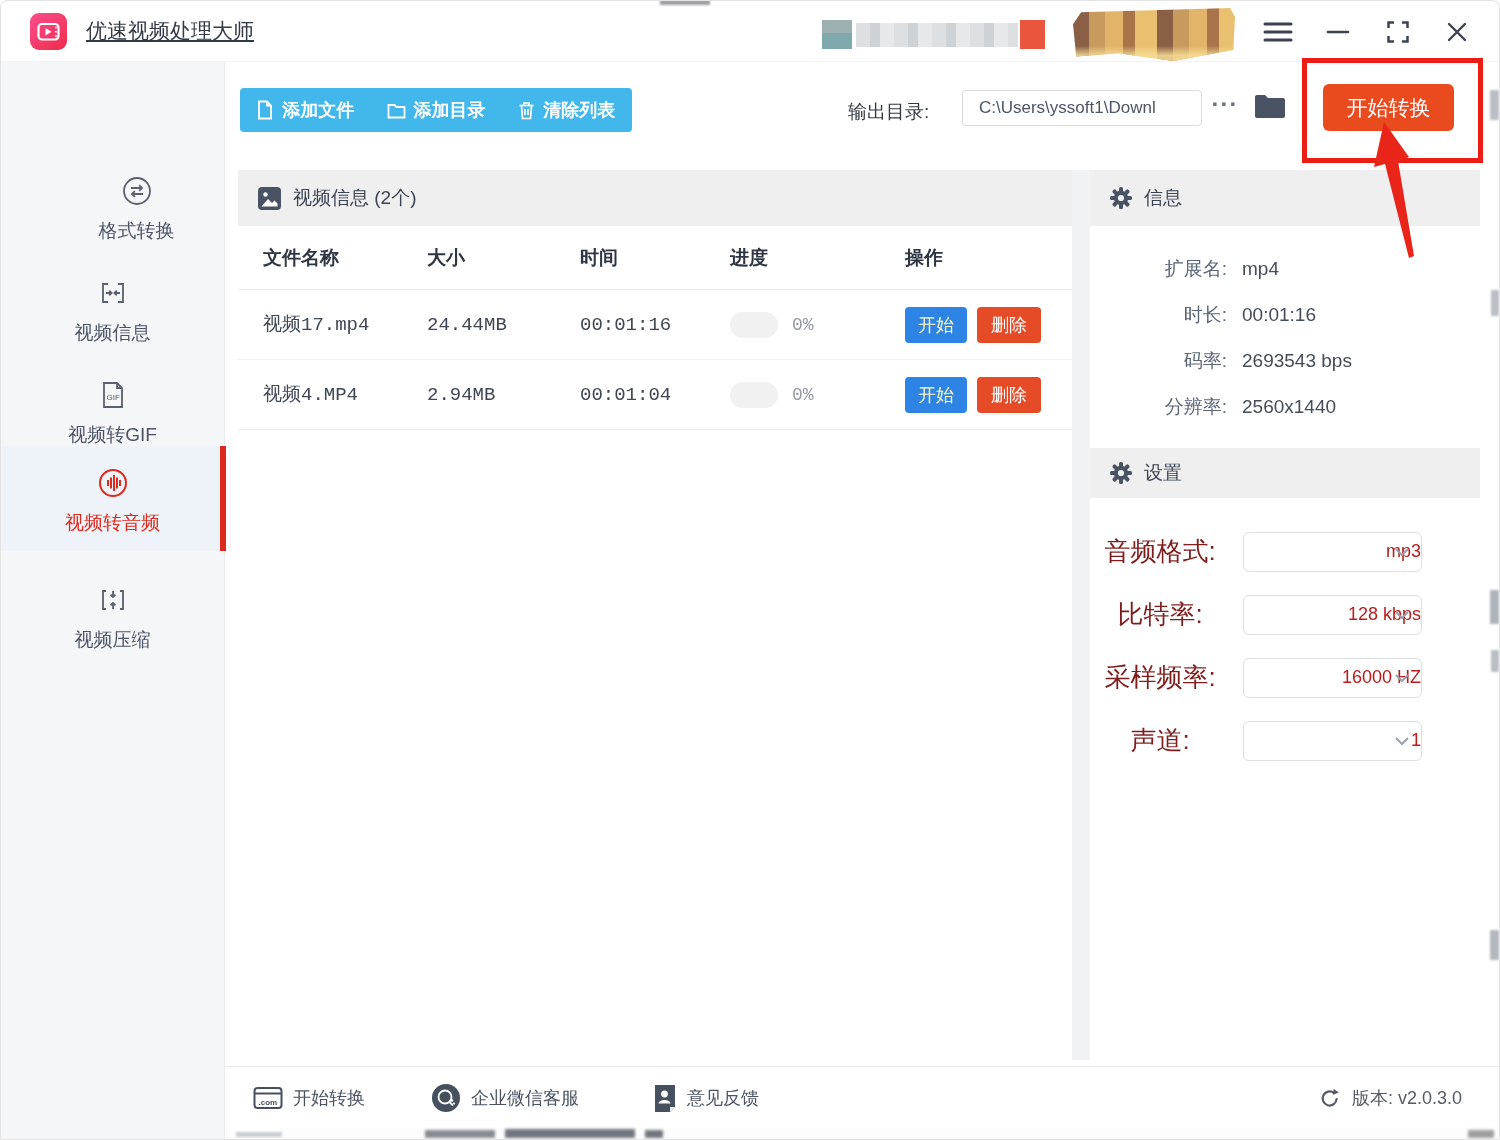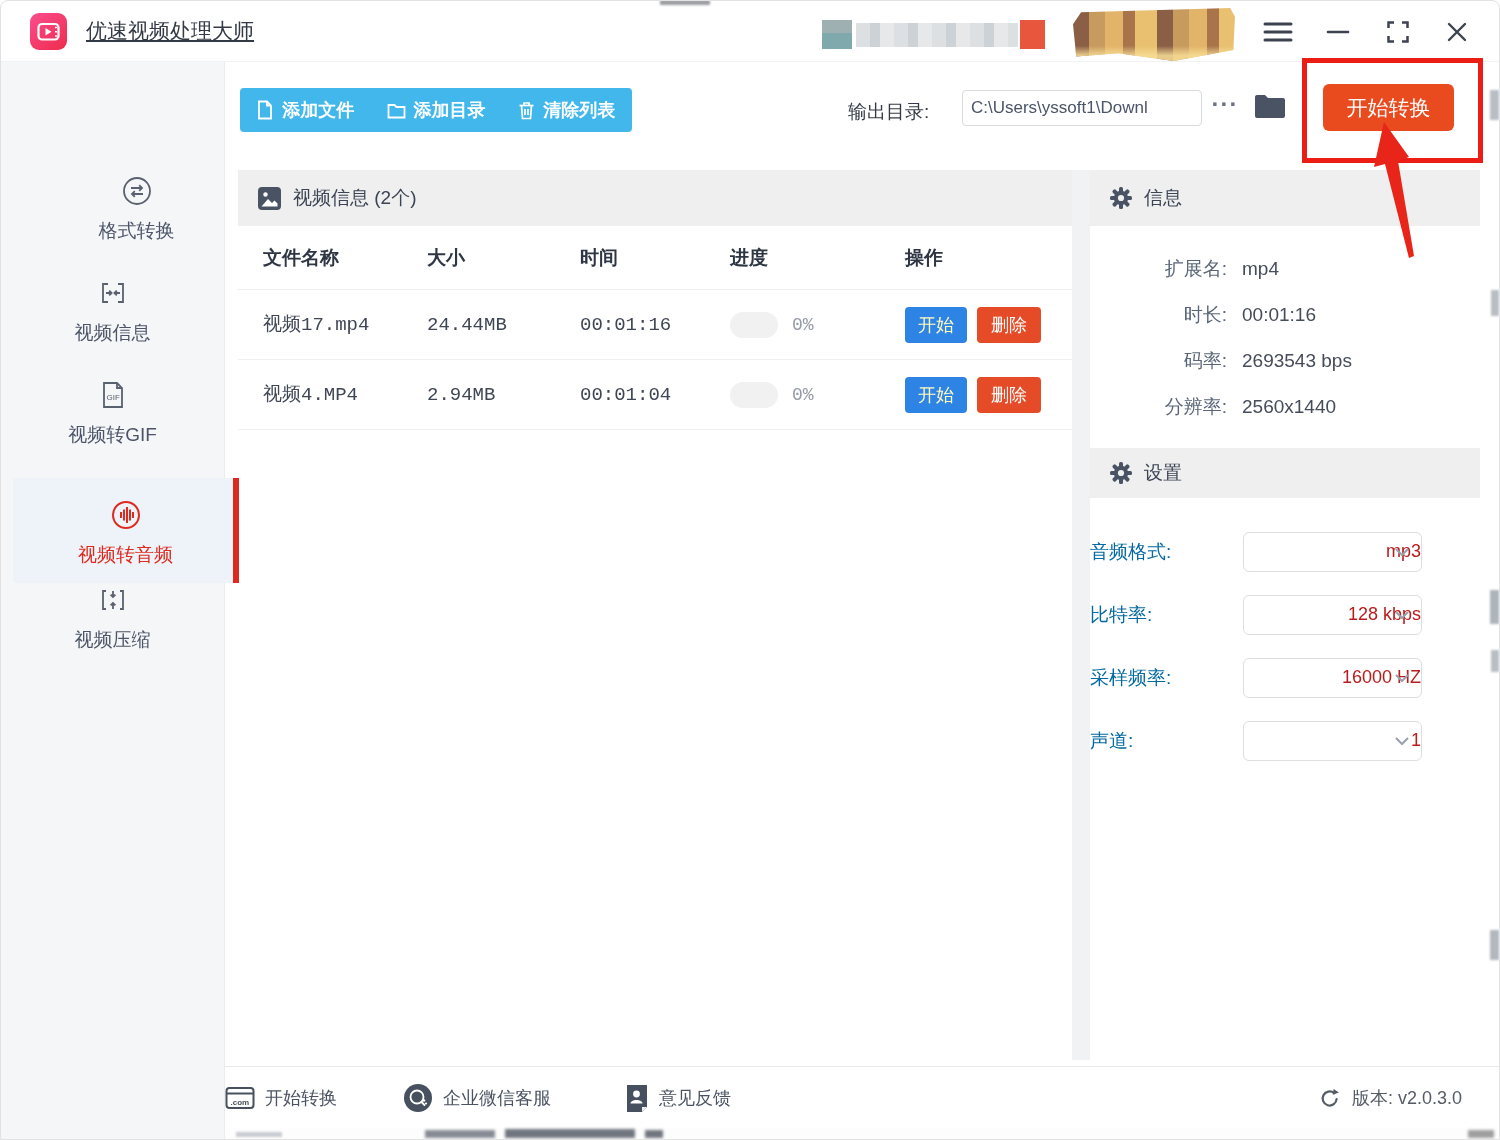--- a/index.html
+++ b/index.html
@@ -28,27 +28,27 @@
 
   .win-btn { position:absolute; top:14px; width:40px; height:36px; display:flex; align-items:center; justify-content:center; cursor:pointer; }
 
   
   .sidebar { position:absolute; left:0; top:62px; width:225px; height:1078px; background:#f5f6f8; border-right:1px solid #ececee; z-index:4; }
   .side-item { position:absolute; left:0; width:225px; text-align:center; color:#4c5568; cursor:pointer; }
   .side-item .ico { display:block; margin:0 auto 10px auto; }
   .side-item .lbl { font-size:19px; display:block; }
   .side-item.active { background:#eef3f9; color:#dd2a1e; height:105px; padding-top:20px; }
   .side-item.active::after { content:""; position:absolute; right:-1px; top:0; width:6px; height:100%; background:#dd2a1e; }
-  .si-1 { top:112px;padding-left:48px; } .si-2 { top:214px; } .si-3 { top:316px; } .si-4 { top:416px;margin-left:13px; } .si-5 { top:521px; }
+  .si-1 { top:112px;padding-left:48px; } .si-2 { top:214px; } .si-3 { top:316px; } .si-4 { top:384px; } .si-5 { top:521px; }
 
   
   .blue-toolbar { position:absolute; left:240px; top:88px; width:392px; height:44px; background:#41b7ec; border-radius:4px; display:flex; align-items:center; z-index:6; }
   .tb-btn { flex:1; height:100%; display:flex; align-items:center; justify-content:center; gap:8px; color:#fff; font-size:18px; font-weight:bold; cursor:pointer; }
   .outdir-label { position:absolute; left:848px; top:94px; height:36px; line-height:36px; font-size:19px; color:#333a45; z-index:6; }
-  .outdir-input { position:absolute; left:962px; top:90px; width:240px; height:36px; border:1px solid #d8dadd; border-radius:4px; font-size:17px; color:#4a5568; padding:0 8px; background:#fff; font-family:inherit; z-index:6; }
+  .outdir-input { position:absolute; left:962px; top:90px; width:240px; height:36px; border:1px solid #d8dadd; border-radius:4px; font-size:17px; color:#4a5568; padding:0 16px; background:#fff; font-family:inherit; z-index:6; }
   .dots-btn { position:absolute; left:1210px; top:92px; width:30px; height:32px; text-align:center; line-height:24px; font-size:24px; letter-spacing:1px; color:#6b7482; font-weight:bold; cursor:pointer; z-index:6; }
   .folder-btn { position:absolute; left:1252px; top:90px; width:36px; height:34px; cursor:pointer; z-index:6; background:none; border:none; }
   .start-convert { position:absolute; left:1323px; top:84px; width:131px; height:47px; background:#e94a1e; border:none; border-radius:6px; color:#fff; font-size:21px; font-family:inherit; cursor:pointer; z-index:6; }
 
   
   .anno-rect { position:absolute; left:1302px; top:58px; width:181px; height:105px; border:5px solid #ec1d15; z-index:25; pointer-events:none; }
   .anno-arrow { position:absolute; left:1368px; top:118px; z-index:25; pointer-events:none; }
 
   
   .table-panel { position:absolute; left:238px; top:170px; width:834px; height:890px; background:#fff; z-index:3; }
@@ -71,28 +71,28 @@
 
   
   .right-panel { position:absolute; left:1090px; top:170px; width:390px; height:890px; background:#fff; z-index:3; }
   .info-rows { margin-top:20px; }
   .inf-row { display:flex; height:46px; align-items:center; font-size:19px; }
   .inf-label { width:137px; text-align:right; color:#5a6677; }
   .inf-val { margin-left:15px; color:#454c5a; }
   .panel-head2 { position:absolute; top:278px; left:0; width:100%; height:50px; background:#efefef; display:flex; align-items:center; padding-left:20px; gap:12px; font-size:19px; color:#3b4454; }
   .set-rows { position:absolute; top:350px; left:0; width:100%; }
   .set-row { position:relative; height:63px; display:flex; align-items:center; }
-  .set-label { width:140px; text-align:left; font-size:19px; color:#0369a1; }
+  .set-label { width:140px; text-align:center; font-size:26px; color:#7f1d1d; }
   .select-box { position:relative; margin-left:13px; width:179px; height:40px; border:1px solid #dcdee1; border-radius:6px; display:flex; align-items:center; padding-left:14px; font-size:18px; color:#b91c1c; cursor:pointer; background:#fff;justify-content:flex-end; }
   .chev { position:absolute; right:12px; top:50%; transform:translateY(-50%); }
 
   
   .footer { position:absolute; left:225px; top:1066px; width:1275px; height:62px; background:#fff; border-top:1px solid #e8e9ea; display:flex; align-items:center; z-index:4; }
   .f-item { display:flex; align-items:center; gap:10px; font-size:18px; color:#4b5362; cursor:pointer; }
-  .f-web { } .f-wc { margin-left:66px; } .f-fb { margin-left:72px; }
+  .f-web { margin-left:28px; } .f-wc { margin-left:66px; } .f-fb { margin-left:72px; }
   .f-version { position:absolute; right:38px; display:flex; align-items:center; gap:10px; font-size:18px; color:#555c66; }
 
   
   .artifact { position:absolute; z-index:28; pointer-events:none; }
   .a-top { left:660px; top:0; width:50px; height:5px; background:#4c4f55; opacity:.55; filter:blur(1px); }
   .a-r1 { left:1490px; top:90px; width:9px; height:30px; background:#b9bec5; filter:blur(1px); }
   .a-r2 { left:1491px; top:290px; width:8px; height:26px; background:#b9bec5; filter:blur(1px); }
   .a-r3 { left:1490px; top:590px; width:9px; height:34px; background:#aeb4bb; filter:blur(1px); }
   .a-r4 { left:1491px; top:650px; width:8px; height:22px; background:#b9bec5; filter:blur(1px); }
   .a-r5 { left:1490px; top:930px; width:9px; height:30px; background:#b3b8bf; filter:blur(1px); }

